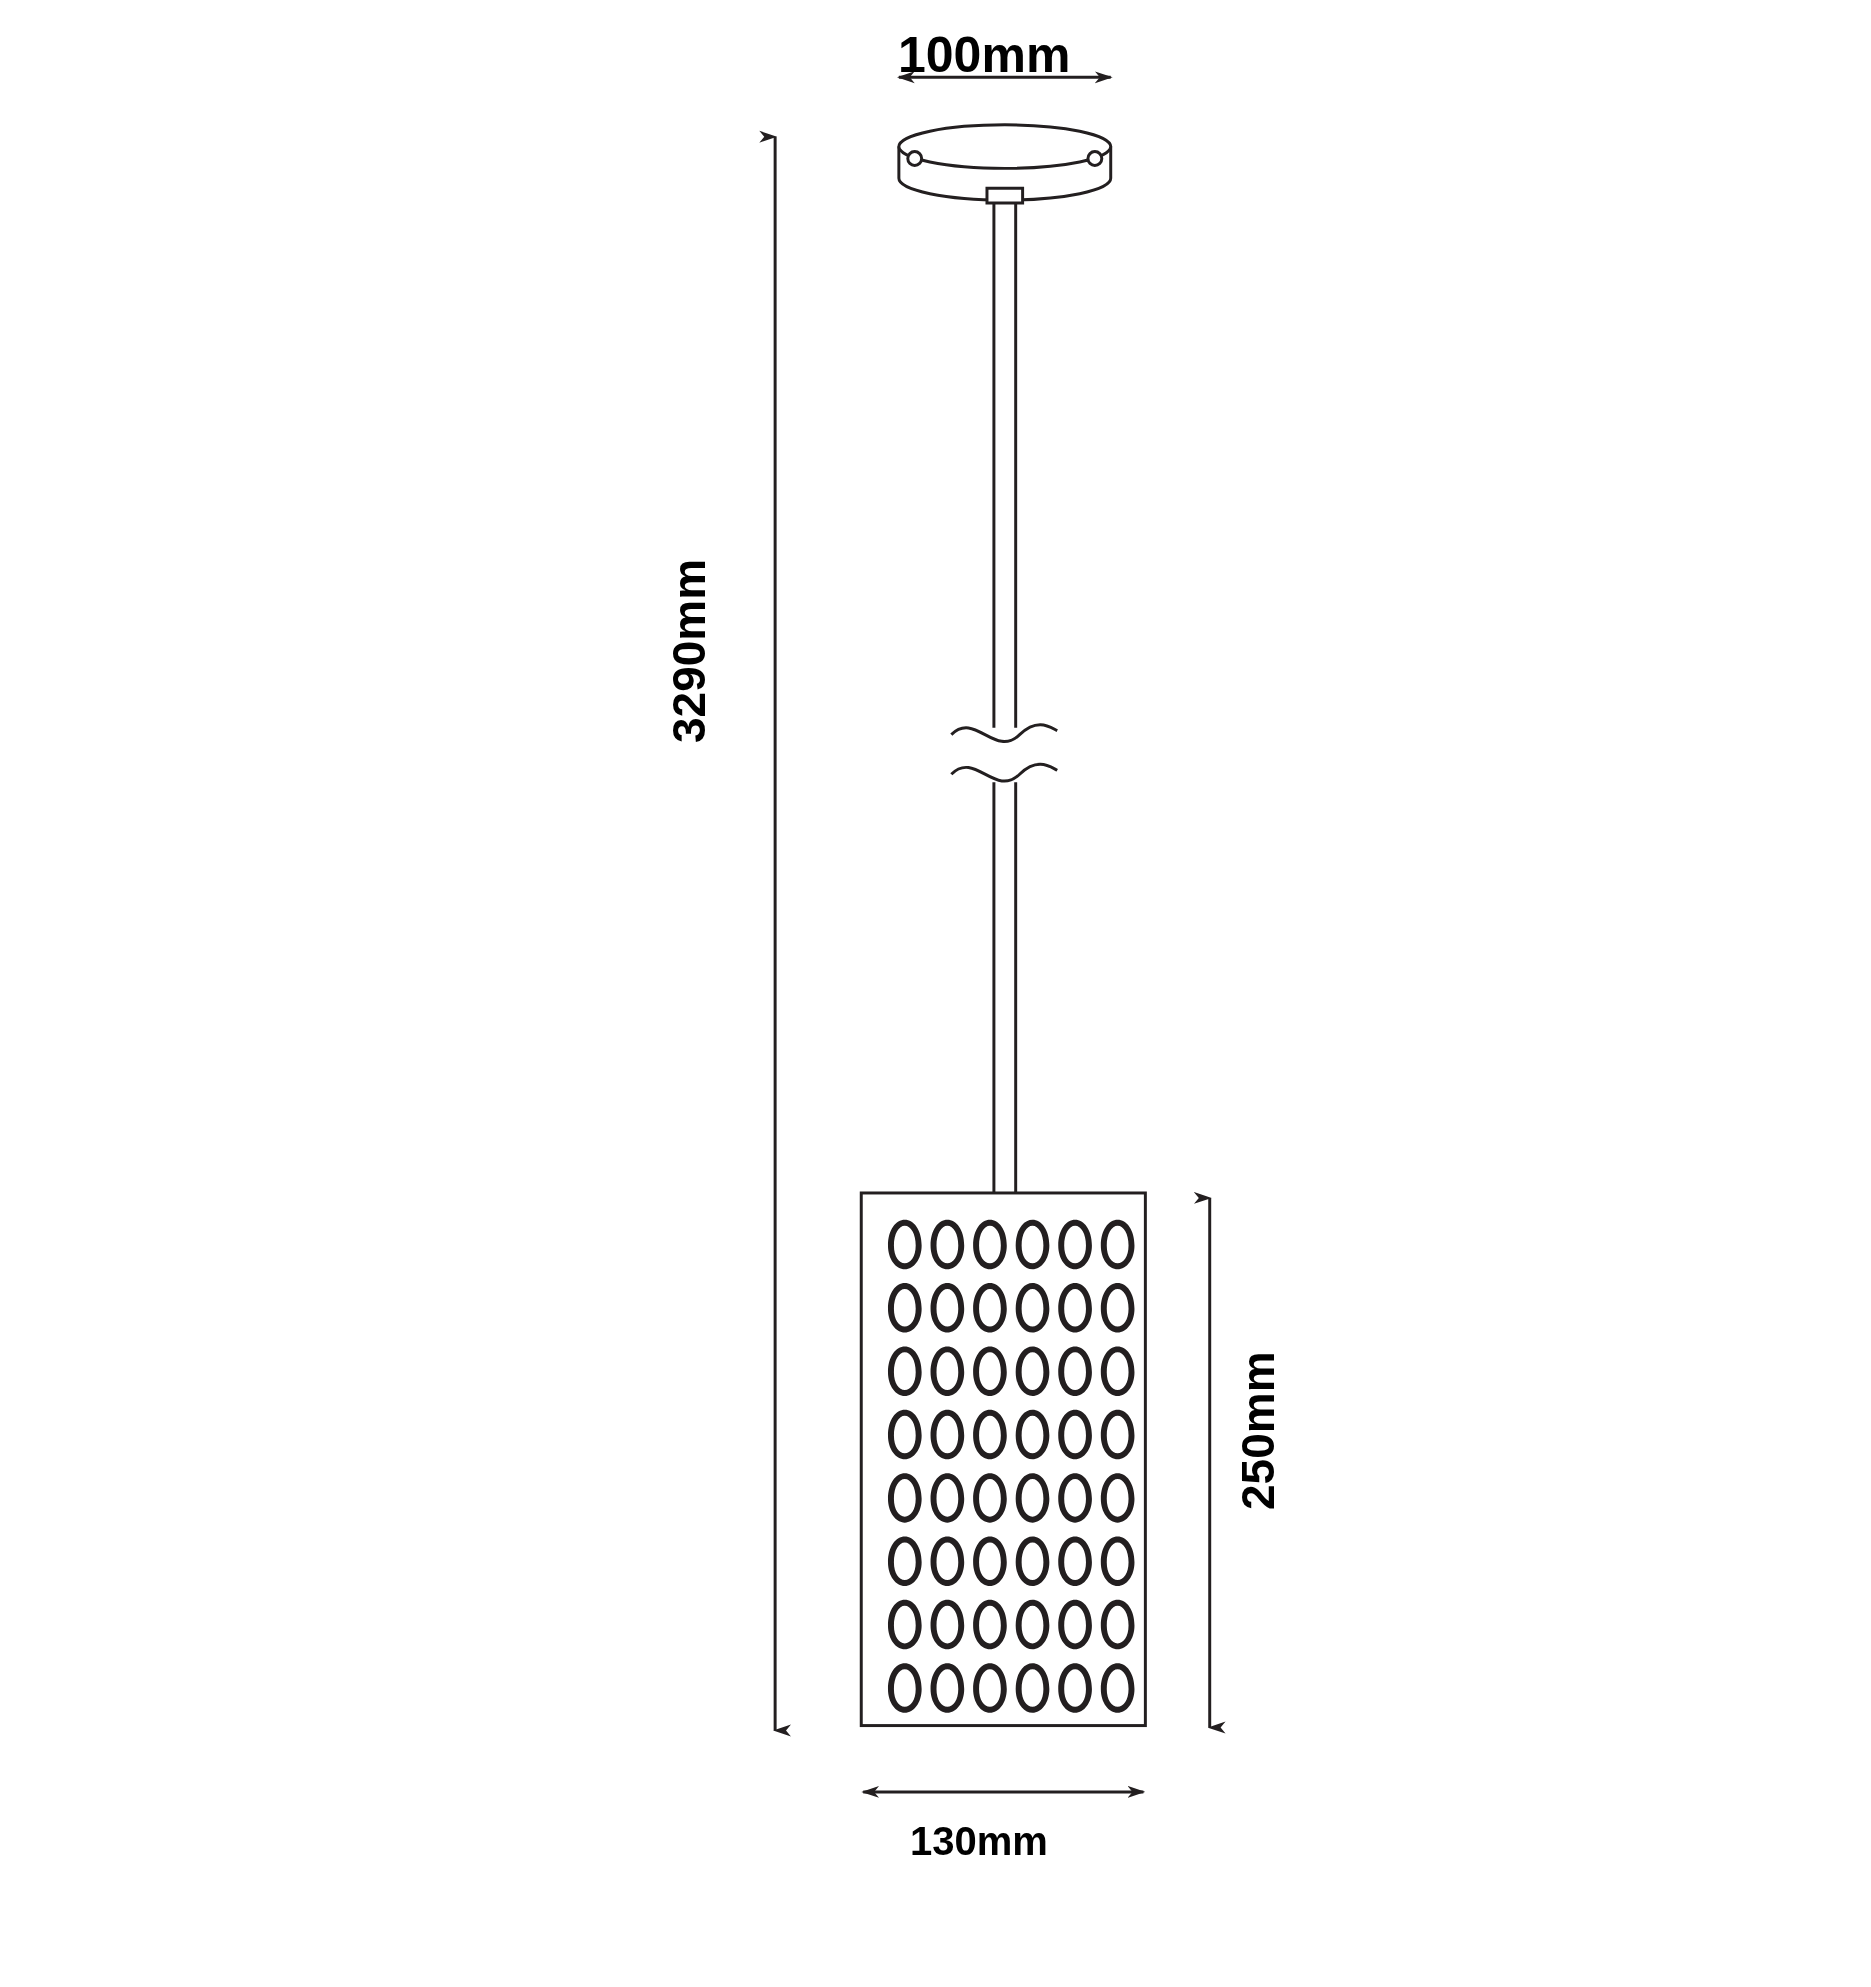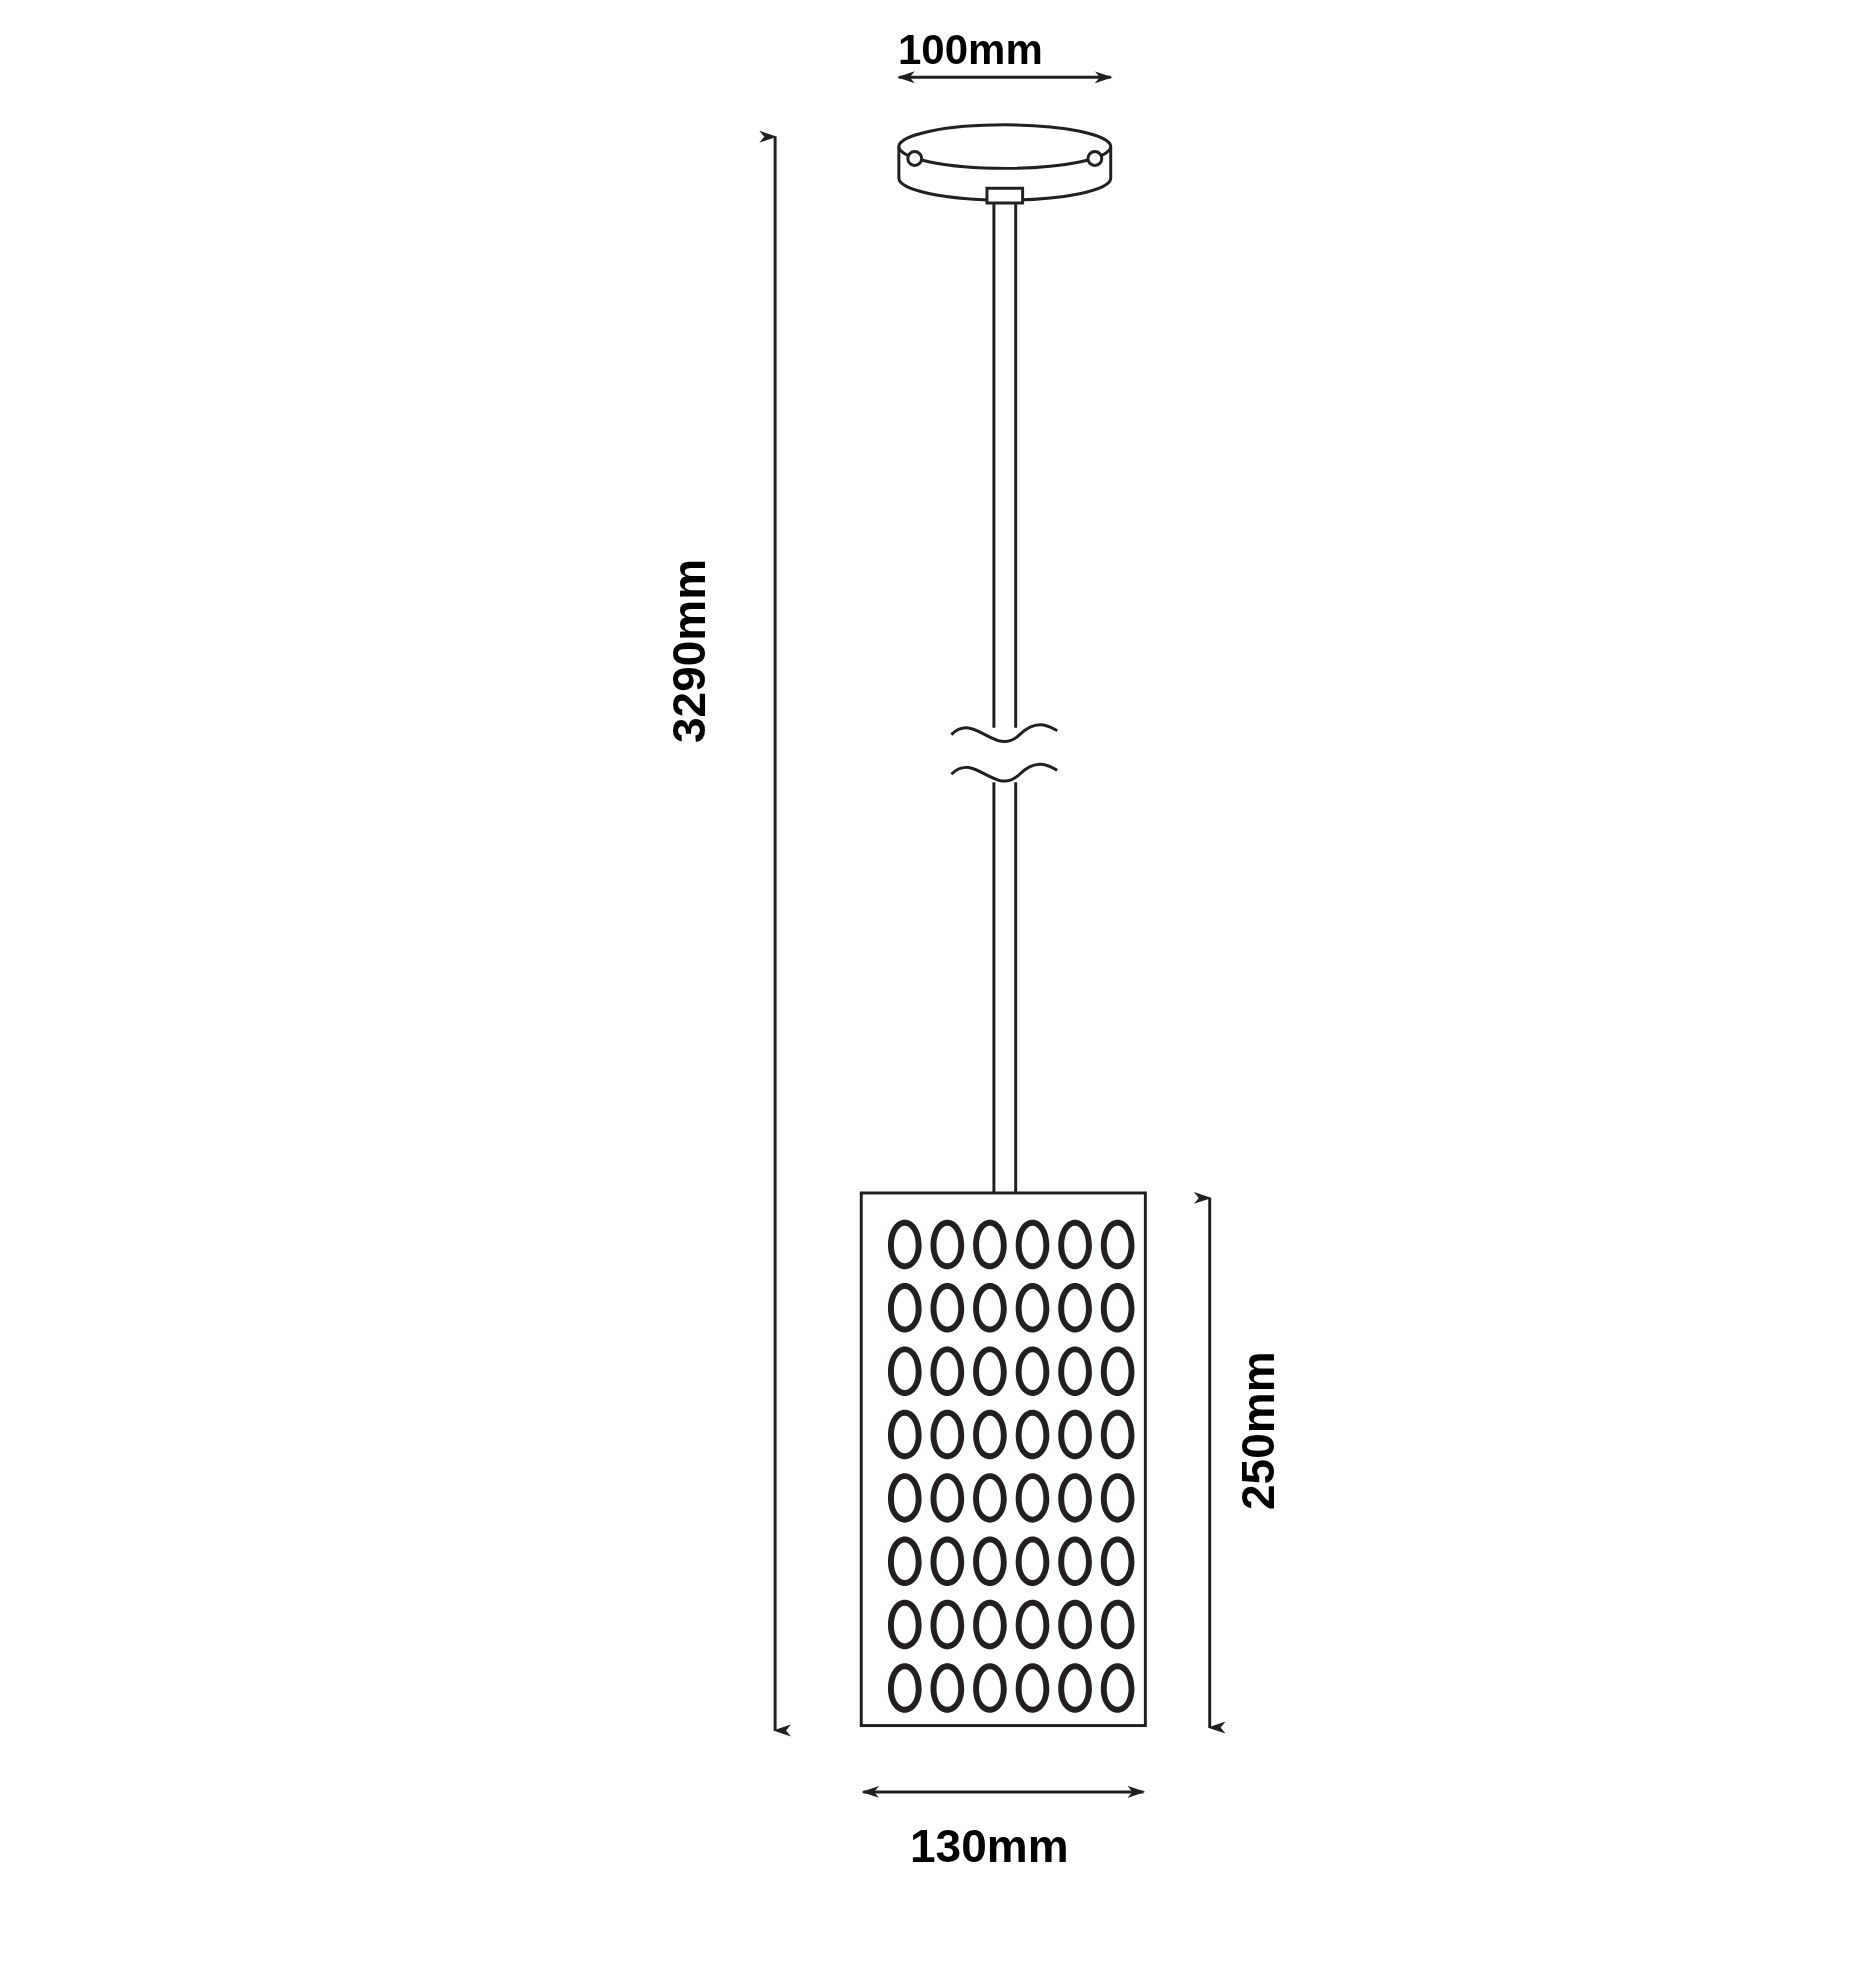--- a/index.html
+++ b/index.html
@@ -25,40 +25,40 @@
     position: absolute;
     font-family: "Liberation Sans", sans-serif;
     font-weight: bold;
     color: #000000;
     white-space: nowrap;
     letter-spacing: 0px;
   }
   #label-width-top {
     left: 898px;
     top: 26px;
-    font-size: 42px;
+    font-size: 50px;
   }
   #label-height-total {
     left: 662px;
     top: 743px;
     font-size: 46px;
     transform: rotate(-90deg);
     transform-origin: left top;
   }
   #label-shade-height {
     left: 1231px;
     top: 1510px;
     font-size: 46px;
     transform: rotate(-90deg);
     transform-origin: left top;
   }
   #label-shade-width {
     left: 910px;
     top: 1819px;
-    font-size: 46px;
+    font-size: 40px;
     text-align: center;
   }
 </style>
 </head>
 <body>
 
 <svg id="stage" viewBox="0 0 1890 2008" xmlns="http://www.w3.org/2000/svg">
 
   <defs>
     <marker id="arrow-up" markerWidth="14" markerHeight="18" refX="7" refY="2" orient="auto" markerUnits="userSpaceOnUse">

